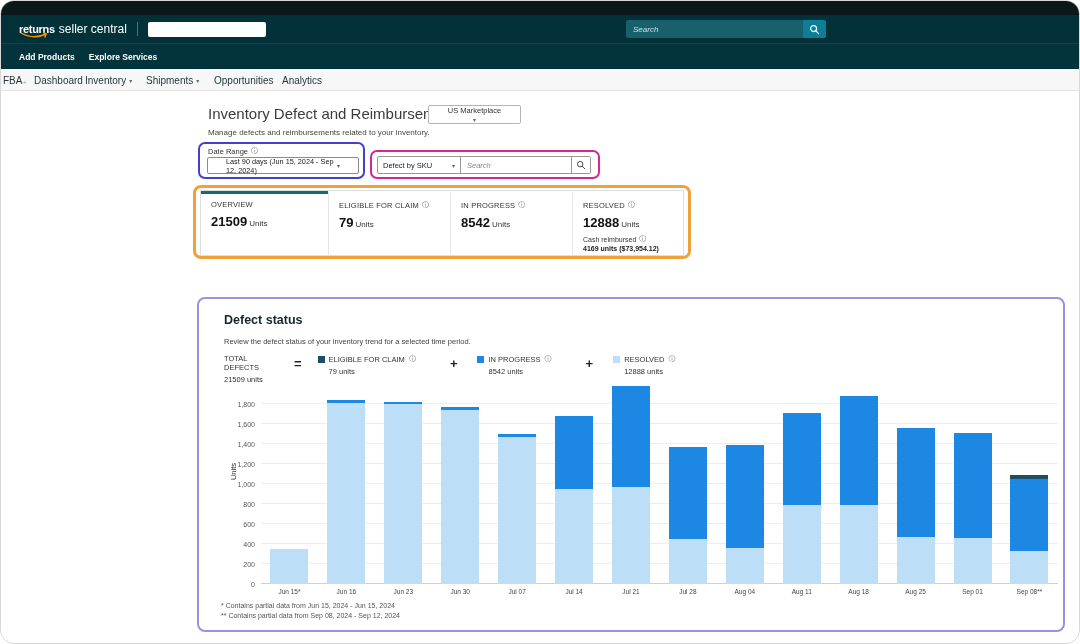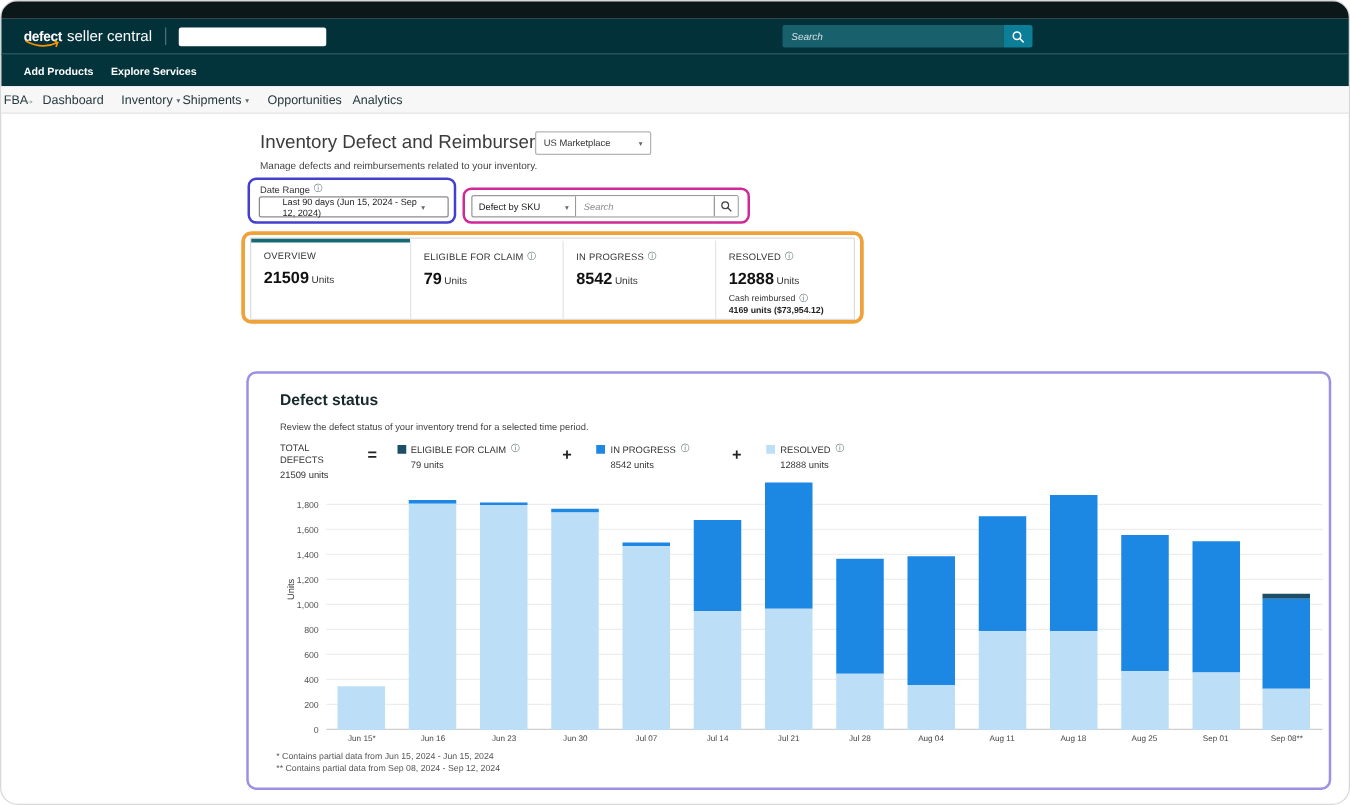--- a/index.html
+++ b/index.html
@@ -39,21 +39,21 @@
             border-bottom:1px solid #e4e4e4; font-size:10px; color:#25383c; }
   .crumbrow span.item { position:absolute; top:6px; cursor:pointer; }
   .crumb-arrow { color:#8a9598; }
   .caret::after { content:"▾"; font-size:6px; color:#5b6b6e; margin-left:3px; vertical-align:1px; }
 
   
   .page-title { position:absolute; left:207px; top:104px; font-size:15px; font-weight:500; color:#3b3b3b; }
   .marketplace { position:absolute; left:427px; top:104px; width:93px; height:19px;
             border:1px solid #b5b5b5; border-radius:2px; background:#fff; display:flex;
             align-items:center; justify-content:space-between; padding:0 6px; font-size:7.5px;
-            color:#333; cursor:pointer; }
+            color:#333; cursor:pointer;flex-direction:column; }
   .sel-caret::after { content:"▾"; font-size:6px; color:#666; }
   .page-subtitle { position:absolute; left:207px; top:127px; font-size:8px; color:#454545; }
 
   
   .daterange-box { position:absolute; left:197px; top:141px; width:167px; height:37px;
             border:2.5px solid #4340cf; border-radius:7px; background:#fff; }
   .daterange-label { position:absolute; left:8px; top:2px; font-size:7.5px; color:#333;
             display:flex; align-items:center; gap:3px; }
   .daterange-select { position:absolute; left:7px; top:13px; width:152px; height:17px;
             border:1px solid #8a8a8a; border-radius:2px; display:flex; align-items:center;
@@ -124,21 +124,21 @@
 </style>
 </head>
 <body>
 
 <div id="frame">
 
   <div class="top-strip"></div>
 
   <div class="navbar">
     <div class="logo">
-      <span class="logo-amazon">defect</span>
+      <span class="logo-amazon">returns</span>
       <svg class="logo-smile" width="30" height="7" viewBox="0 0 30 7">
         <path d="M1 1 Q14 8 26 2 L24 1 M26 2 L25 5" stroke="#f79500" stroke-width="1.4" fill="none" stroke-linecap="round"></path>
       </svg>
       <span class="logo-suffix">seller central</span>
     </div>
     <div class="nav-divider"></div>
     <div class="blank-field"></div>
     <div class="nav-search">
       <input placeholder="Search" style="">
       <button class="nav-search-btn">
@@ -152,21 +152,21 @@
 
   <div class="subnav">
     <span class="subnav-item">Add Products</span>
     <span class="subnav-item">Explore Services</span>
   </div>
 
   <div class="crumbrow">
     <span class="item" style="left:2px">FBA</span>
     <span class="item crumb-arrow" style="left:17px">→</span>
     <span class="item" style="left:33px">Dashboard</span>
-    <span class="item caret" style="left:96px">Inventory</span>
+    <span class="item caret" style="left:84px">Inventory</span>
     <span class="item caret" style="left:145px">Shipments</span>
     <span class="item" style="left:213px">Opportunities</span>
     <span class="item" style="left:281px">Analytics</span>
   </div>
 
   <div class="page-title">Inventory Defect and Reimbursement</div>
   <div class="marketplace">
     <span>US Marketplace</span>
     <span class="sel-caret"></span>
   </div>

